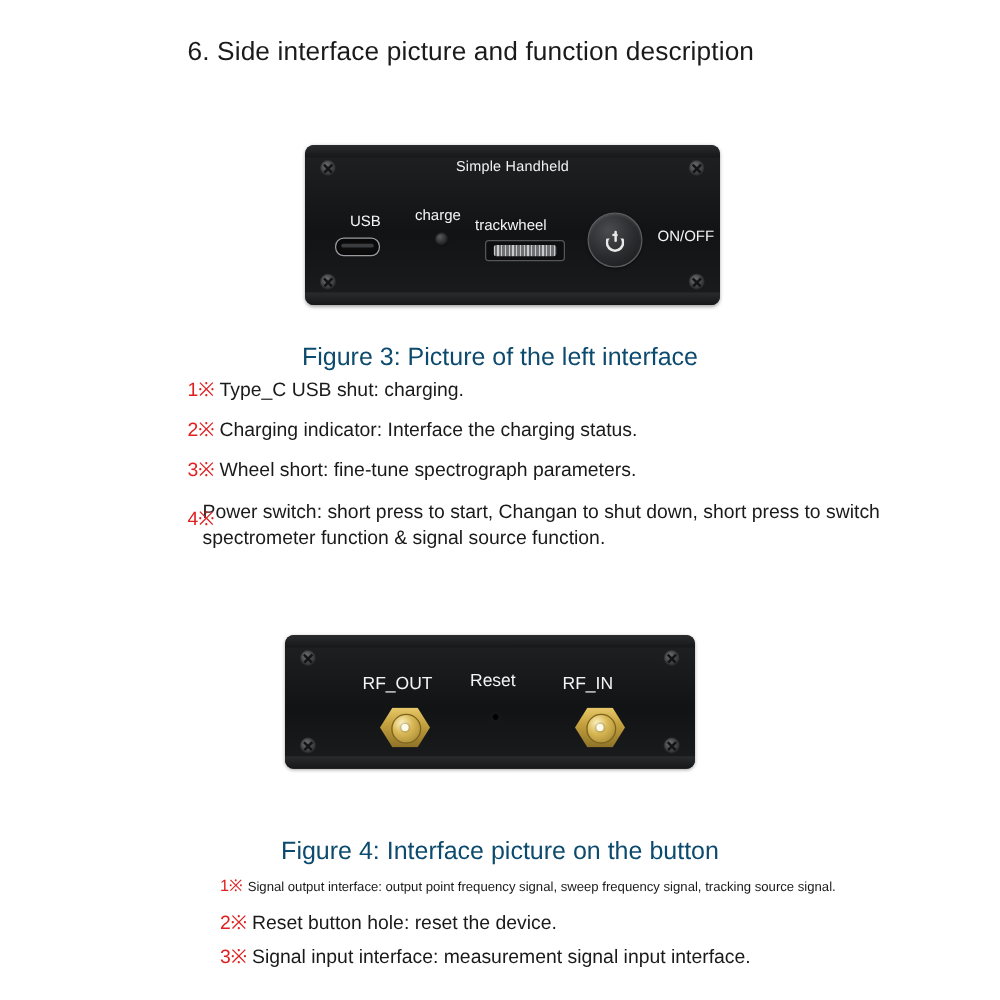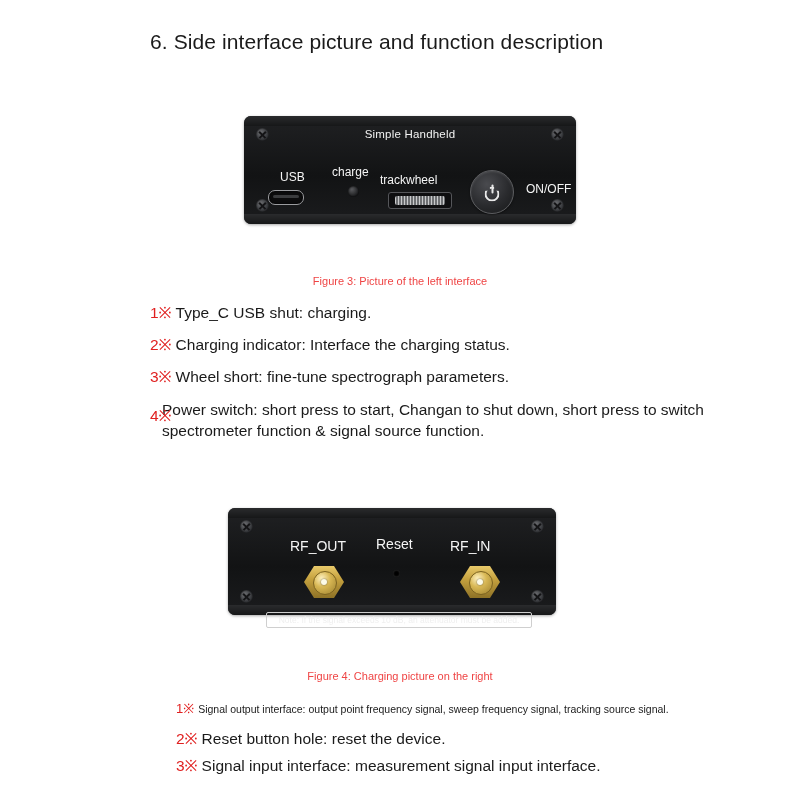--- a/index.html
+++ b/index.html
@@ -195,22 +195,22 @@
     text-align: center;
     line-height: 14px;
     white-space: nowrap;
     padding: 0 6px;
   }
 
   .figcaption {
     position: absolute;
     width: 100%;
     text-align: center;
-    font-size: 11px;
-    color: #ef4444;
+    font-size: 20px;
+    color: #0c4a6e;
   }
 
   
   .item {
     position: absolute;
     display: flex;
     align-items: baseline;
     font-size: 15.5px;
     color: #1a1a1a;
     line-height: 1.35;
@@ -226,21 +226,21 @@
   .item-text { white-space: nowrap; }
   .item-text.wrap { white-space: normal; }
 </style>
 </head>
 <body>
 
 <div class="page">
 
   <div class="heading">6. Side interface picture and function description</div>
 
-  <div class="device" style="left:244px; top:116px; width:332px; height:108px;">
+  <div class="device" style="left:244px; top:116px; width:332px; height:128px;">
     <div class="edge-top"></div>
     <div class="edge-bottom"></div>
 
     <div class="screw" style="left:12px; top:12px;"></div>
     <div class="screw" style="right:12px; top:12px;"></div>
     <div class="screw" style="left:12px; bottom:12px;"></div>
     <div class="screw" style="right:12px; bottom:12px;"></div>
 
     <div class="dev-title" style="top:12px;">Simple Handheld</div>
 
@@ -303,24 +303,23 @@
     </div>
 
     <div class="reset-hole" style="left:165px; top:62px;"></div>
 
     <div class="sma" style="left:232px; top:54px;">
       <div class="hex"></div>
       <div class="barrel"></div>
       <div class="pin"></div>
     </div>
 
-    <div class="note-box" style="left:38px; top:104px; width:252px; height:14px;">Note: If the signal exceeds 10 dB, an attenuator must be added.</div>
-  </div>
-
-  <div class="figcaption" style="left:0; top:670px;">Figure 4: Charging picture on the right</div>
+  </div>
+
+  <div class="figcaption" style="left:0; top:670px;">Figure 4: Interface picture on the button</div>
 
   <div class="item small" style="left:176px; top:700px;">
     <span class="marker">1※</span>
     <span class="item-text">Signal output interface: output point frequency signal, sweep frequency signal, tracking source signal.</span>
   </div>
   <div class="item" style="left:176px; top:729px;">
     <span class="marker">2※</span>
     <span class="item-text">Reset button hole: reset the device.</span>
   </div>
   <div class="item" style="left:176px; top:756px;">

